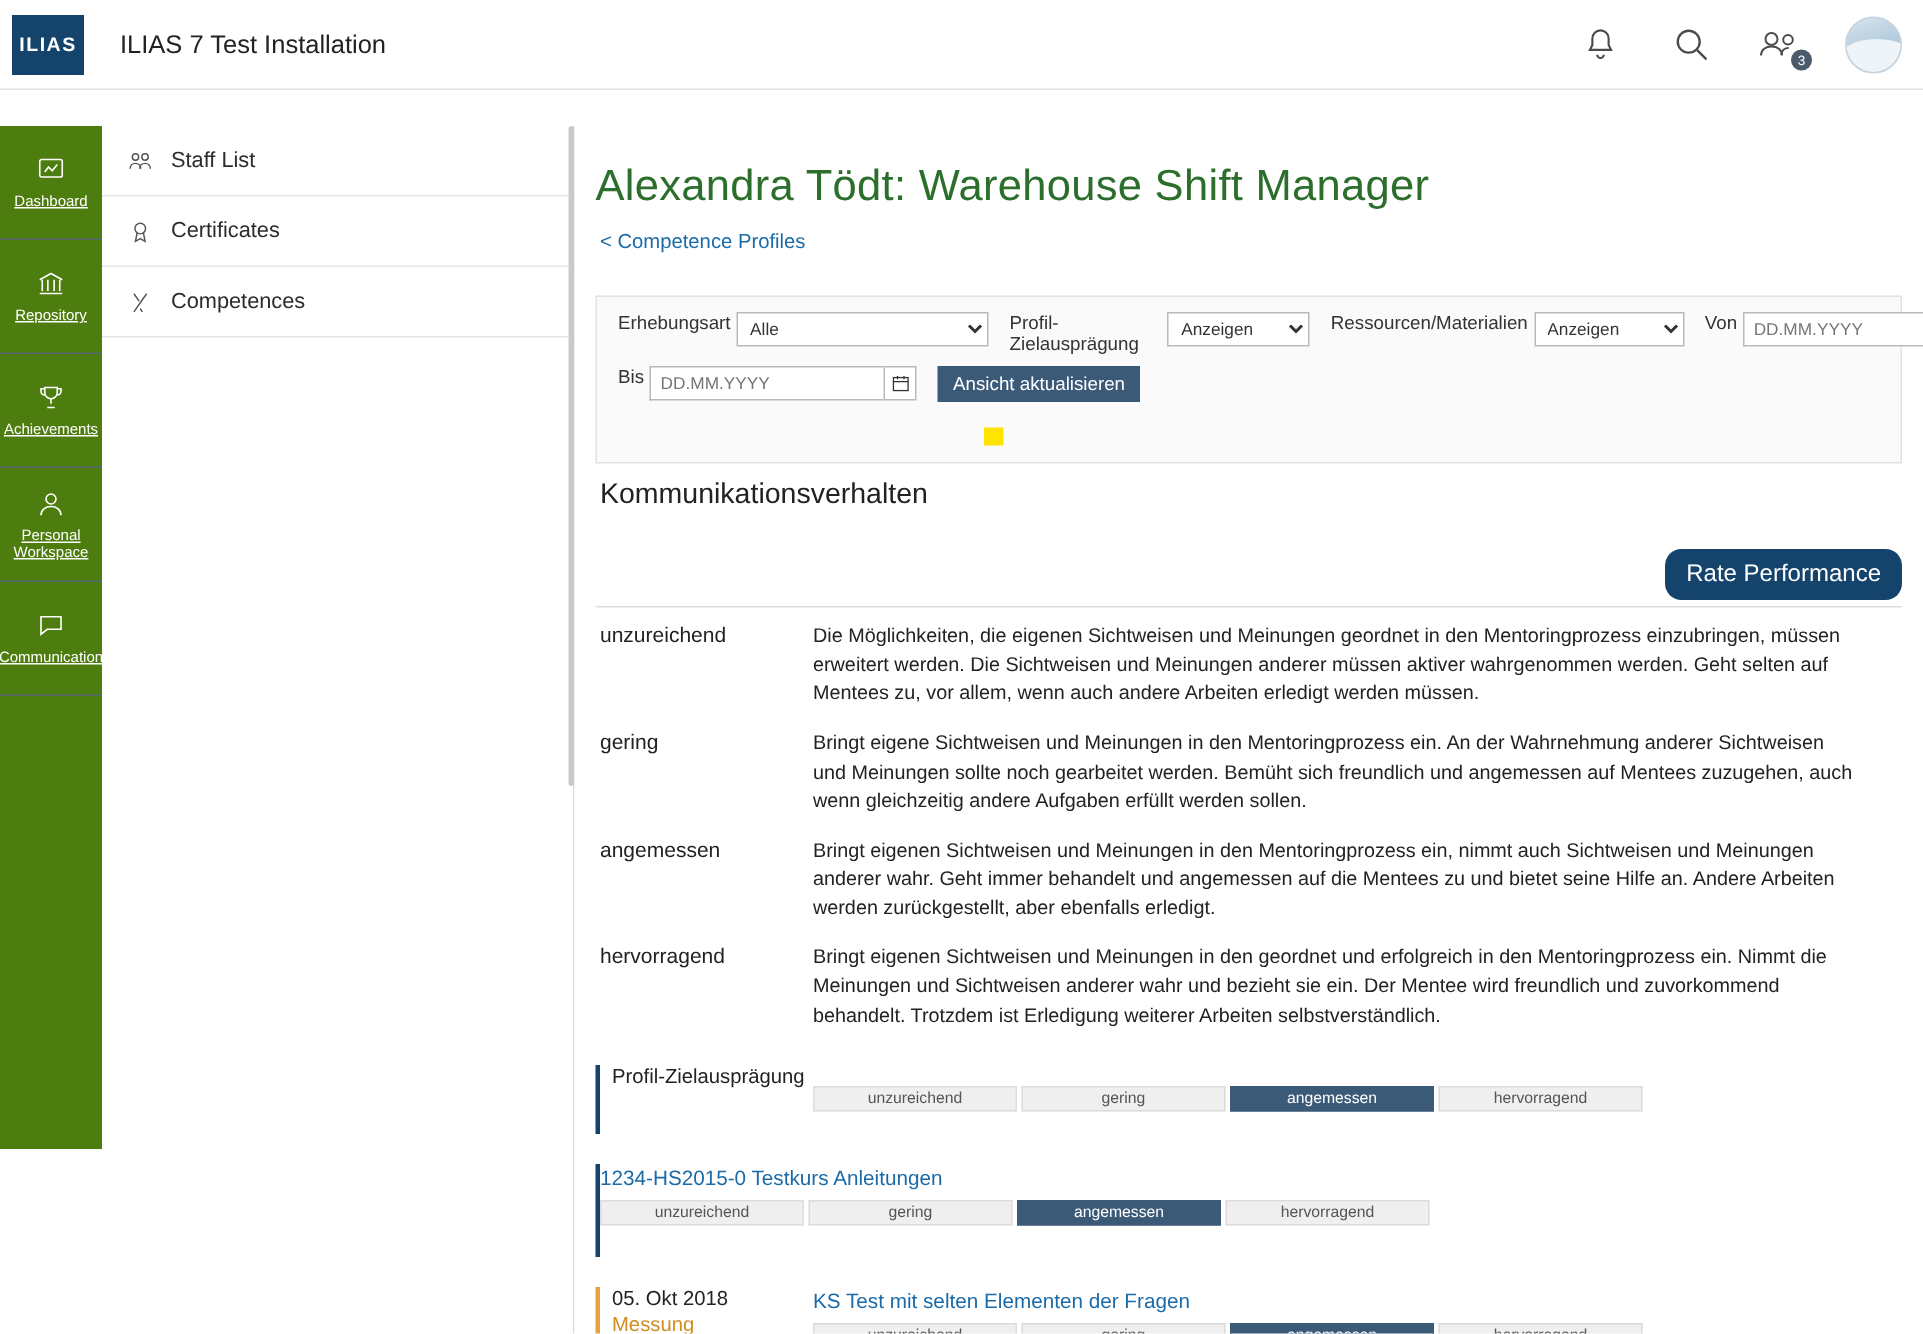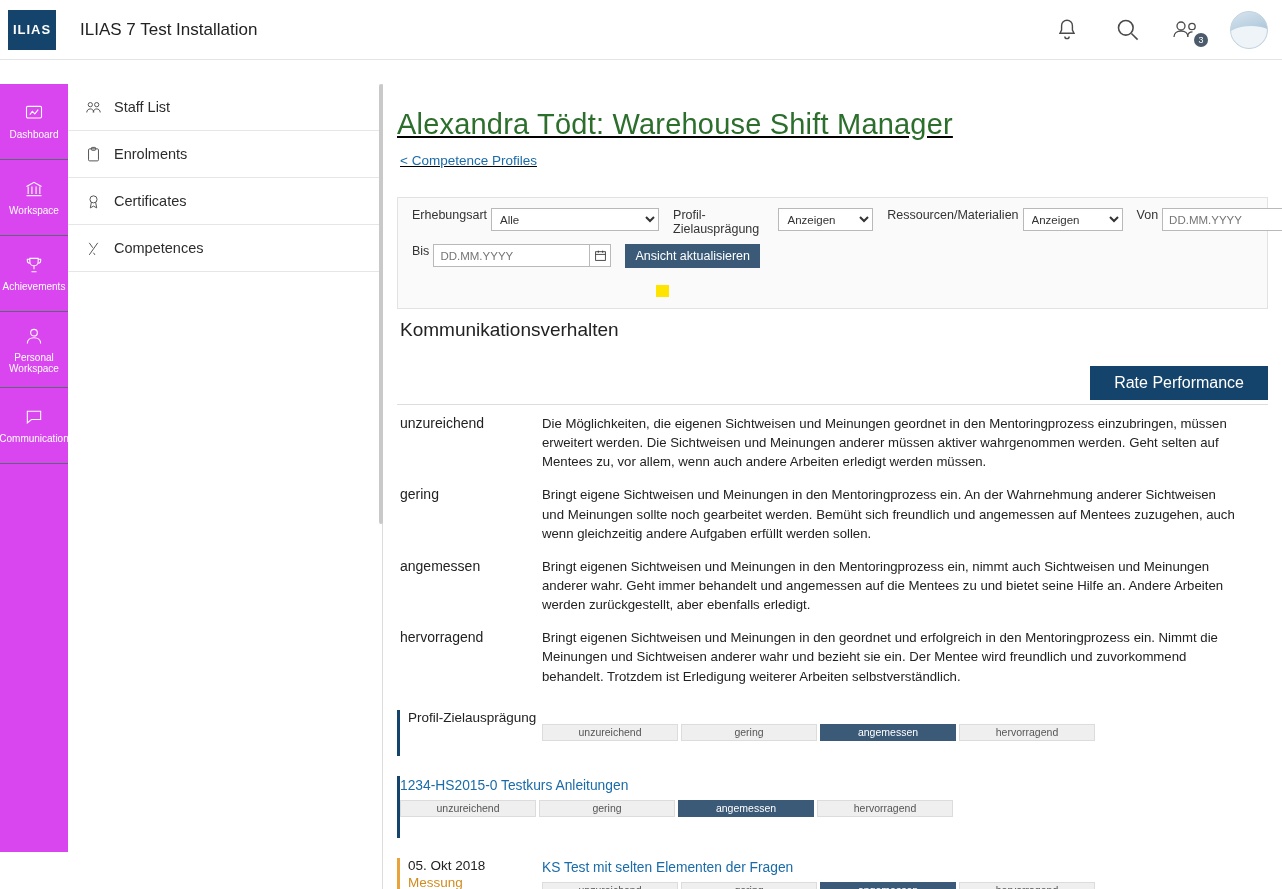--- a/index.html
+++ b/index.html
@@ -43,22 +43,22 @@
   .avatar:after{
     content:""; position:absolute; left:-6px; top: 14px; width: 52px; height: 28px;
     background:#eef4f8; border-radius: 50%;
   }
   
   .gap {
     position:absolute; top: 60px; left:0; width: 1282px; height: 24px; background:#fff;
   }
   
   .rail {
-    position: absolute; top: 84px; left: 0; width: 68px; height: 768px;
-    background: #d946ef; color: #fff;
+    position: absolute; top: 84px; left: 0; width: 68px; height: 682px;
+    background: #4d7c0f; color: #fff; text-decoration: underline;
   }
   .rail-item {
     height: 76px; display:flex; flex-direction: column; align-items:center; justify-content:center;
     gap: 5px; font-size: 10px; cursor: pointer; border-bottom: 1px solid #5c6773;
     text-align:center; line-height: 1.15; padding: 0 2px;
   }
   .rail-item.last { border-bottom: none; background:#fff; color:#4e5a66;}
   .rail-ico { width: 22px; height: 22px; display:flex; align-items:center; justify-content:center;}
   
   .subnav {
@@ -70,21 +70,21 @@
     padding-left: 16px; font-size: 14.5px; color:#2c2c2c;
     border-bottom: 1px solid #e6e6e6; cursor: pointer;
   }
   .subnav-ico { width:18px; height:18px; display:flex; align-items:center; justify-content:center; color:#5a5a5a;}
   .subnav-scroll {
     position:absolute; left: 379px; top: 84px; width: 4px; height: 440px; background:#c9c9c9; border-radius: 2px;
   }
   
   .main {
     position:absolute; top: 84px; left: 383px; width: 899px; height: 805px;
-    background: #fff; overflow: hidden; text-decoration: underline;
+    background: #fff; overflow: hidden;
   }
   .page-title {
     font-size: 29px; color: #2c6e2c; margin: 24px 0 0 14px; font-weight: normal;
     letter-spacing: .2px;
   }
   .backlink {
     margin: 12px 0 0 17px; color: #1a6ba8; font-size: 13.5px; cursor: pointer;
   }
   .panel-shadow {
     position:absolute; top:155px; left:260px; width:605px; height:36px; background:#f3f3f3;
@@ -116,21 +116,21 @@
     position: relative;
   }
   .caret-mark {
     position:absolute; left: 37px; top: 19px; width: 13px; height: 11px; background:#ffe400;
   }
   .section-title {
     position:absolute; top: 235px; left: 17px; font-size: 19px; color:#222;
   }
   .rate-btn {
     position:absolute; top: 282px; right: 14px; background:#14436b; color:#fff;
-    font-size: 16px; padding: 8px 24px; cursor:pointer;
+    font-size: 16px; padding: 8px 14px; cursor:pointer;border-radius:11px;
   }
   .sep {
     position:absolute; left: 14px; top: 320px; width: 871px; height: 1px; background:#dddddd;
   }
   
   .levels { position:absolute; top: 330px; left: 0; width: 899px; }
   .lv-row { display:flex; padding: 0 0 0 17px; margin-bottom: 14px; }
   .lv-name { width: 142px; font-size: 14px; color:#222; padding-top:1px;}
   .lv-desc { width: 693px; font-size: 13.2px; color:#222; line-height: 1.45; }
   
@@ -195,21 +195,21 @@
     <span>Dashboard</span>
   </div>
   <div class="rail-item">
     <span class="rail-ico">
       <svg width="20" height="20" viewBox="0 0 24 24" fill="none" stroke="#fff" stroke-width="1.3">
         <path d="M3 9l9-5 9 5"></path>
           <path d="M5 9v9M9.5 9v9M14.5 9v9M19 9v9"></path>
           <path d="M3 20h18"></path>
       </svg>
     </span>
-    <span>Workspace</span>
+    <span>Repository</span>
   </div>
   <div class="rail-item">
     <span class="rail-ico">
       <svg width="20" height="20" viewBox="0 0 24 24" fill="none" stroke="#fff" stroke-width="1.3">
         <path d="M7 4h10v4a5 5 0 0 1-10 0z"></path>
           <path d="M7 5H4v2a3 3 0 0 0 3 3M17 5h3v2a3 3 0 0 1-3 3"></path>
         <path d="M12 13v4M9 20h6"></path>
       </svg>
     </span>
     <span>Achievements</span>
@@ -236,29 +236,20 @@
 <div class="subnav">
   <div class="subnav-item">
     <span class="subnav-ico">
       <svg width="17" height="17" viewBox="0 0 24 24" fill="none" stroke="#555" stroke-width="1.4">
         <circle cx="7.5" cy="8" r="3"></circle>
           <circle cx="16.5" cy="8" r="3"></circle>
         <path d="M2.5 19c0-3 2.2-5 5-5s5 2 5 5M11.5 19c0-3 2.2-5 5-5s5 2 5 5"></path>
       </svg>
     </span>
     <span>Staff List</span>
-  </div>
-  <div class="subnav-item">
-    <span class="subnav-ico">
-      <svg width="17" height="17" viewBox="0 0 24 24" fill="none" stroke="#555" stroke-width="1.4">
-        <rect x="5" y="4" width="14" height="17" rx="1.5"></rect>
-          <rect x="9" y="2" width="6" height="4" rx="1"></rect>
-      </svg>
-    </span>
-    <span>Enrolments</span>
   </div>
   <div class="subnav-item">
     <span class="subnav-ico">
       <svg width="17" height="17" viewBox="0 0 24 24" fill="none" stroke="#555" stroke-width="1.4">
         <circle cx="12" cy="9" r="5"></circle>
           <path d="M9 13l-1.5 8 4.5-2.5L16.5 21 15 13"></path>
       </svg>
     </span>
     <span>Certificates</span>
   </div>

